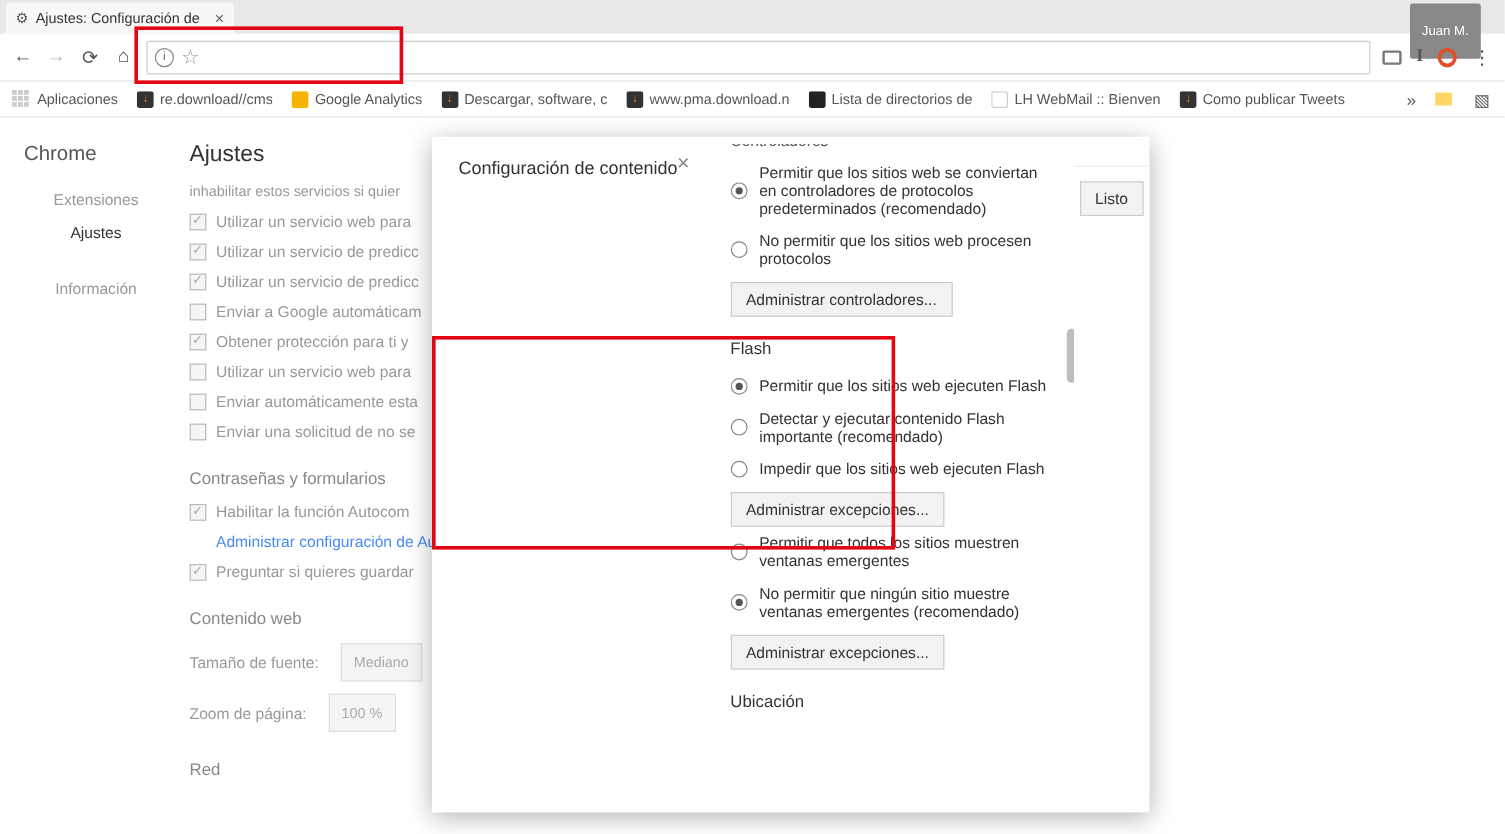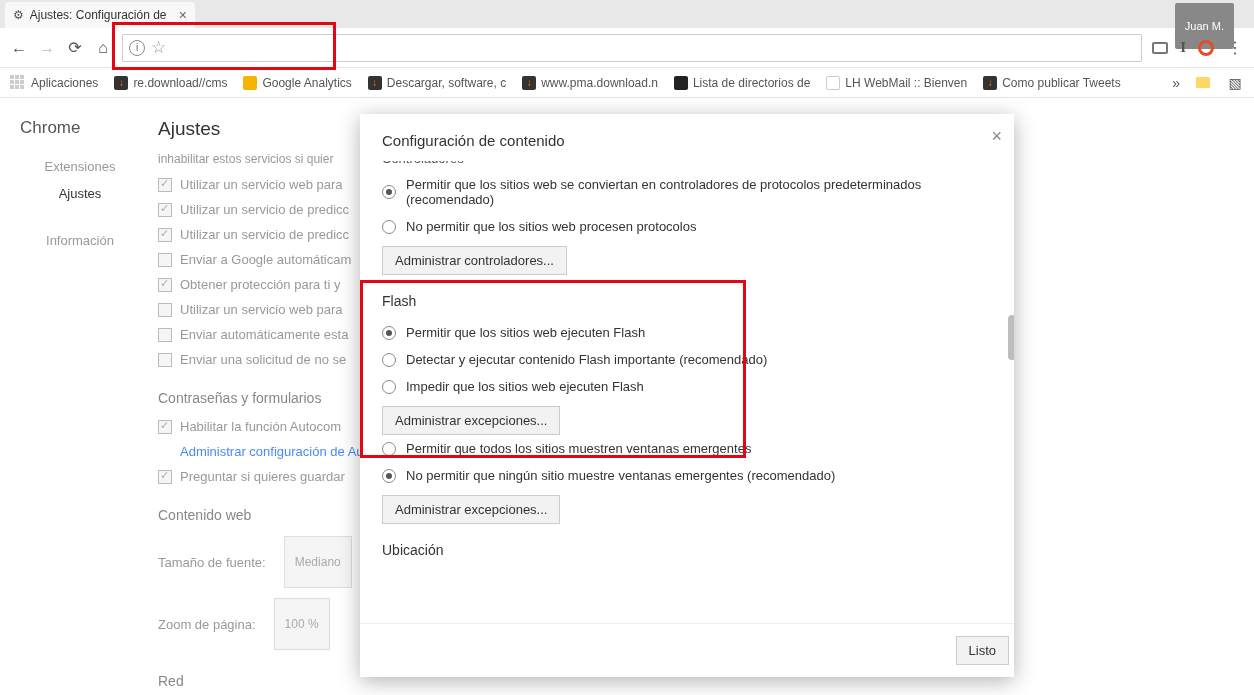--- a/index.html
+++ b/index.html
@@ -31,33 +31,33 @@
   .sidebar { width:140px; padding:20px 0 0 20px; color:#777;}
   .sidebar h2 { color:#555; font-size:17px; font-weight:400; margin-bottom:15px;}
   .sidebar div { font-size:13px; padding:6px 0; cursor:pointer; color:#999;text-align:center;}
   .sidebar .active { color:#333;}
   .main { flex:1; padding:20px 0 0 18px; color:#999;}
   .main h1 { font-size:19px; font-weight:400; color:#333; margin-bottom:6px;}
   .opt-row { display:flex; align-items:center; gap:8px; padding:5px 0; font-size:13px;}
   .chk { width:14px; height:14px; border:1px solid #bbb; background:#f5f5f5; position:relative; flex-shrink:0;}
   .chk.on::after { content:"✓"; position:absolute; font-size:11px; color:#aaa; left:1px; top:-2px;}
   .section-h { font-size:14px; color:#888; margin-top:18px; margin-bottom:8px;}
-  .sel-like { display:inline-block; border:1px solid #ddd; background:#f5f5f5; padding:18px 10px; font-size:12px; color:#aaa; margin-left:10px;}
-  .modal { position:absolute; left:360px; top:114px; width:654px; height:563px; background:#fff; box-shadow:0 4px 20px rgba(0,0,0,0.3); display:flex; flex-direction:column;justify-content:center;}
+  .sel-like { display:inline-block; border:1px solid #ddd; background:#f5f5f5; padding:8px 10px; font-size:12px; color:#aaa; margin-left:10px;}
+  .modal { position:absolute; left:360px; top:114px; width:598px; height:563px; background:#fff; box-shadow:0 4px 20px rgba(0,0,0,0.3); display:flex; justify-content:center;}
   .modal-head { padding:18px 22px 6px; font-size:15px; color:#333; position:relative;}
   .modal-head .x { position:absolute; right:12px; top:12px; font-size:18px; color:#888; cursor:pointer;}
   .modal-body { flex:1; overflow:hidden; padding:0 22px; position:relative;}
   .scroll-ind { position:absolute; right:-2px; top:160px; width:8px; height:45px; background:#bdbdbd; border-radius:4px;}
   .grp-title { font-size:14px; color:#333; margin:18px 0 10px;}
   .cut-title { margin-top:6px; color:#555; font-size:13px; border-top: none;}
   .radio-row { display:flex; align-items:center; gap:10px; padding:6px 0; font-size:13px; color:#333;}
   .radio { width:14px;height:14px;border:1px solid #888;border-radius:50%;display:flex;align-items:center;justify-content:center; flex-shrink:0;}
   .radio.on::after { content:""; width:6px;height:6px;background:#555;border-radius:50%;}
   .btn { display:inline-block; background:#f2f2f2; border:1px solid #ccc; padding:6px 12px; font-size:13px; color:#333; margin-top:6px; cursor:pointer;}
-  .modal-foot { padding:12px 5px; text-align:right; border-top:1px solid #eee;}
+  .modal-foot { padding:12px 5px; text-align:right; border-top:1px solid #eee;margin-top:24px;}
   .modal-foot .btn { margin:0;}
   
   .red-box-flash { position:absolute; border:3px solid #e30613; pointer-events:none; left:360px; top:280px; width:386px; height:178px;}
   
   .apps-icon { width:16px;height:16px;display:grid;grid-template-columns:repeat(3,4px);grid-template-rows:repeat(3,4px);gap:1px;}
   .apps-icon span { background:#ccc;}
   .arrow-dim { color:#bbb !important;}
   .star { color:#999; font-size:17px;}
   .opera { width:16px;height:16px;border:3px solid #e44d26;border-radius:50%;}
   .serif { font-family: Georgia, serif; font-weight:bold; font-size:15px;}

